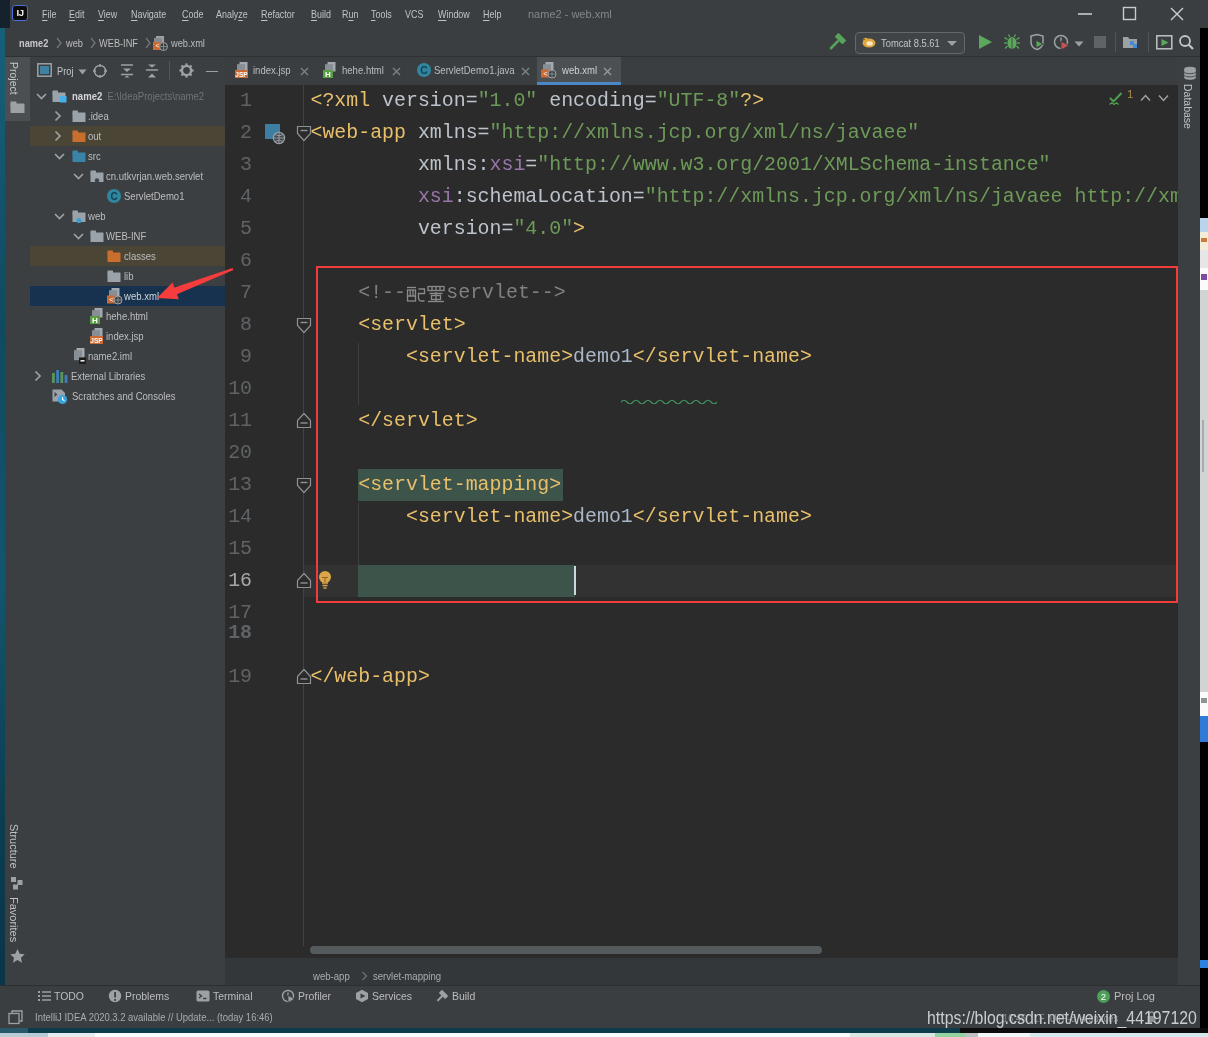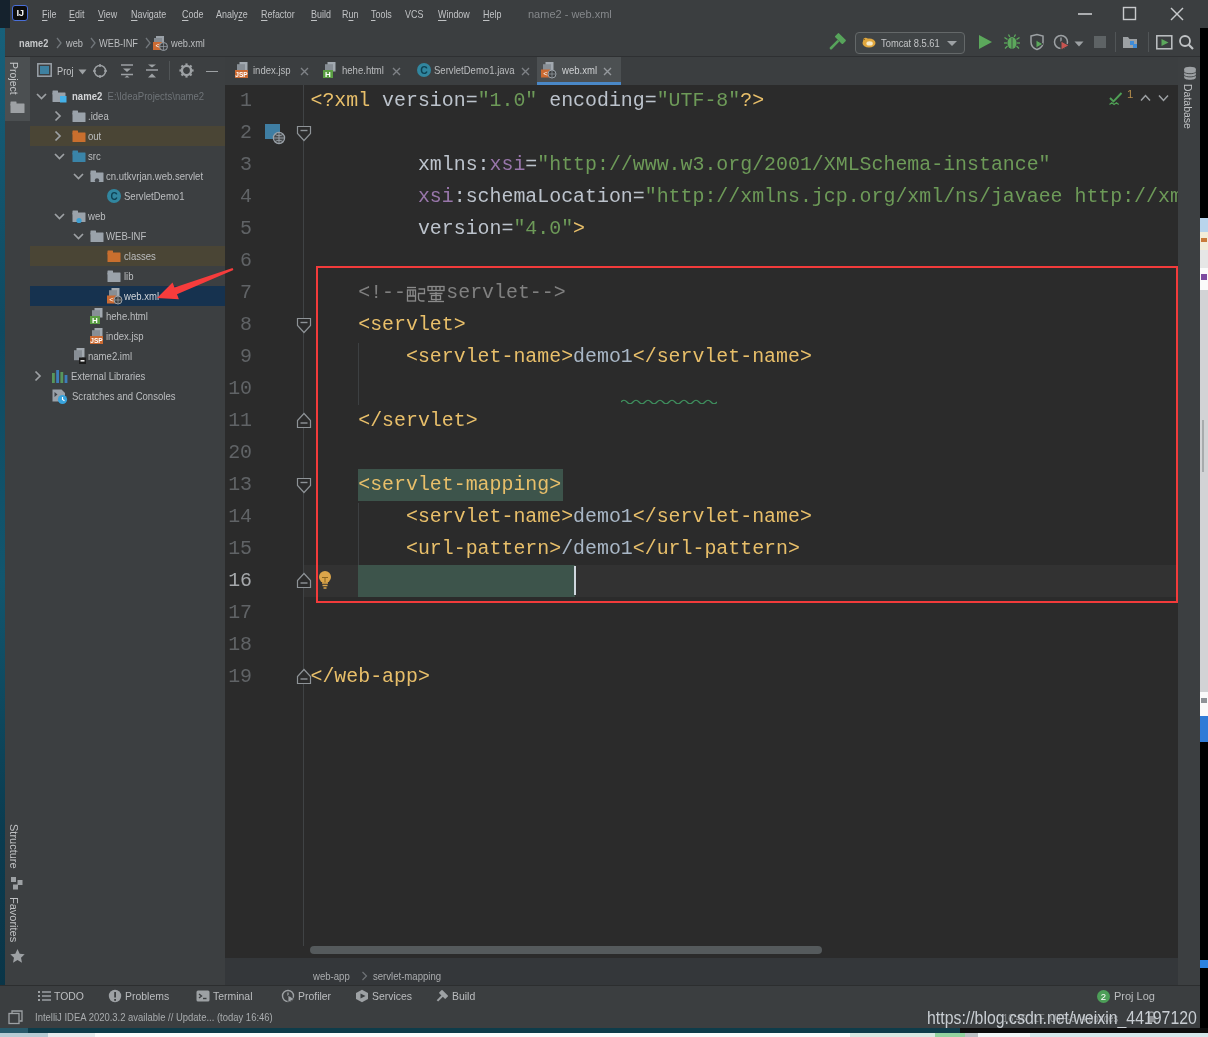--- a/index.html
+++ b/index.html
@@ -416,21 +416,21 @@
   <div class="lnum" style="top:224px;">8</div>
   <div class="lnum" style="top:256px;">9</div>
   <div class="lnum" style="top:288px;">10</div>
   <div class="lnum" style="top:320px;">11</div>
   <div class="lnum" style="top:352px;">20</div>
   <div class="lnum" style="top:384px;">13</div>
   <div class="lnum" style="top:416px;">14</div>
   <div class="lnum" style="top:448px;text-align:right;">15</div>
   <div class="lnum" style="top:480px;color:#a5a8ab;">16</div>
   <div class="lnum" style="top:512px;">17</div>
-  <div class="lnum" style="top:544px;">18</div>
+  <div class="lnum" style="top:532px;font-weight:bold;">18</div>
   <div class="lnum" style="top:576px;">19</div>
 
   <svg class="abs" style="left:39px;top:38px;" width="22" height="22">
     <rect x="1" y="1" width="15" height="15" fill="#3f7ea3"></rect>
     <circle cx="15" cy="15" r="5.6" fill="#45484a" stroke="#9aa1a8" stroke-width="1.2"></circle>
     <path d="M9.4 15 h11.2 M15 9.4 v11.2 M11.2 11.5 c2.4 1.6 5.2 1.6 7.6 0 M11.2 18.5 c2.4 -1.6 5.2 -1.6 7.6 0" stroke="#9aa1a8" stroke-width="0.9" fill="none"></path>
   </svg>
 
   <svg class="abs" style="left:71px;top:0;" width="16" height="873">
     <g fill="#2b2b2b" stroke="#8e9397" stroke-width="1.2">
@@ -451,20 +451,21 @@
     </g>
   </svg>
 
   <svg class="abs" style="left:91px;top:484px;" width="18" height="22">
     <circle cx="9" cy="8" r="6" fill="#dba54a"></circle>
     <path d="M6 14 h6 M6.5 16.5 h5 M7.5 19 h3" stroke="#dba54a" stroke-width="1.6"></path>
     <path d="M6 8.5 h6 M9 8.5 v5" stroke="#8a6420" stroke-width="1"></path>
   </svg>
 
   <div class="cline" style="left:85.5px;top:0;"><span class="t">&lt;?xml</span><span class="a"> version=</span><span class="s">"1.0"</span><span class="a"> encoding=</span><span class="s">"UTF-8"</span><span class="t">?&gt;</span></div>
+  <div class="cline" style="left:85.5px;top:32px;"><span class="t">&lt;web-app</span><span class="a"> xmlns=</span><span class="s">"http://xmlns.jcp.org/xml/ns/javaee"</span></div>
   <div class="cline" style="left:85.5px;top:64px;"><span class="a">         xmlns:</span><span class="p">xsi</span><span class="a">=</span><span class="s">"http://www.w3.org/2001/XMLSchema-instance"</span></div>
   <div class="cline" style="left:85.5px;top:96px;"><span class="p">         xsi</span><span class="a">:schemaLocation=</span><span class="s">"http://xmlns.jcp.org/xml/ns/javaee http://xm</span></div>
   <div class="cline" style="left:85.5px;top:128px;"><span class="a">         version=</span><span class="s">"4.0"</span><span class="t">&gt;</span></div>
   <div class="cline" style="left:85.5px;top:192px;"><span class="c">    &lt;!--</span></div>
   <svg class="abs" style="left:181.3px;top:199px;" width="40" height="20">
     <g stroke="#8a8a8a" stroke-width="1.3" fill="none">
       <path d="M1 3.5 h9"></path>
       <rect x="1.5" y="6" width="8" height="11"></rect>
       <path d="M4.2 6 v6 M7 6 v6 M1.5 12 h8"></path>
       <path d="M12.5 5 h6 v4.5 h-6 v4.5 c0 2.5 1 3 3.5 3 h2.5"></path>
@@ -476,21 +477,20 @@
       <rect x="5" y="11.5" width="9" height="4"></rect>
       <path d="M1.5 17.5 h16"></path>
     </g>
   </svg>
   <div class="cline" style="left:221.3px;top:192px;"><span class="c">servlet--&gt;</span></div>
   <div class="cline" style="left:85.5px;top:224px;"><span class="t">    &lt;servlet&gt;</span></div>
   <div class="cline" style="left:85.5px;top:256px;"><span class="t">        &lt;servlet-name&gt;</span>demo1<span class="t">&lt;/servlet-name&gt;</span></div>
   <div class="cline" style="left:85.5px;top:384px;"><span class="t">    &lt;servlet-mapping&gt;</span></div>
   <div class="cline" style="left:85.5px;top:320px;"><span class="t">    &lt;/servlet&gt;</span></div>
   <div class="cline" style="left:85.5px;top:416px;"><span class="t">        &lt;servlet-name&gt;</span>demo1<span class="t">&lt;/servlet-name&gt;</span></div>
-  <div class="cline" style="left:85.5px;top:448px;"><span class="t">        &lt;url-pattern&gt;</span>/demo1<span class="t">&lt;/url-pattern&gt;</span></div>
   <div class="cline" style="left:85.5px;top:576px;"><span class="t">&lt;/web-app&gt;</span></div>
 
   <svg class="abs" style="left:396px;top:313px;" width="96" height="6">
     <path d="M0 4 q3 -3.5 6 0 t6 0 t6 0 t6 0 t6 0 t6 0 t6 0 t6 0 t6 0 t6 0 t6 0 t6 0 t6 0 t6 0 t6 0 t6 0" fill="none" stroke="#3f915f" stroke-width="1.2"></path>
   </svg>
 
   <div class="abs" style="left:349px;top:481px;width:2px;height:29px;background:#ced6dd;"></div>
 
   <svg class="abs" style="left:883px;top:6px;" width="16" height="16">
     <path d="M2 7 L5.5 10.5 L13.5 2" fill="none" stroke="#4f9f55" stroke-width="1.9"></path>

